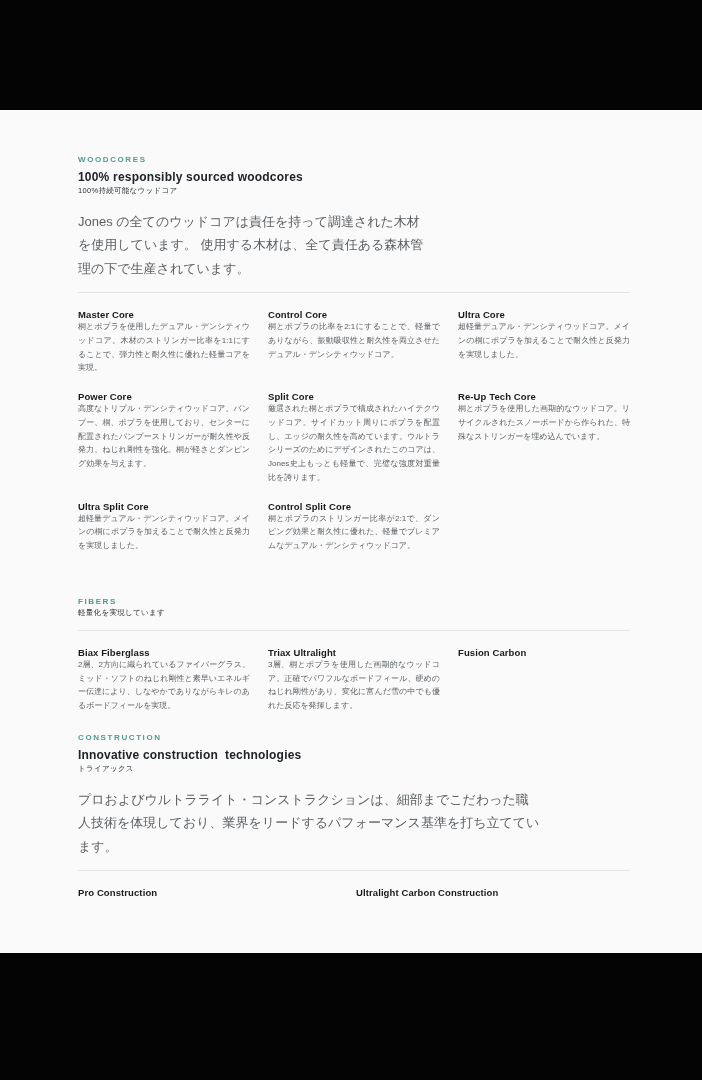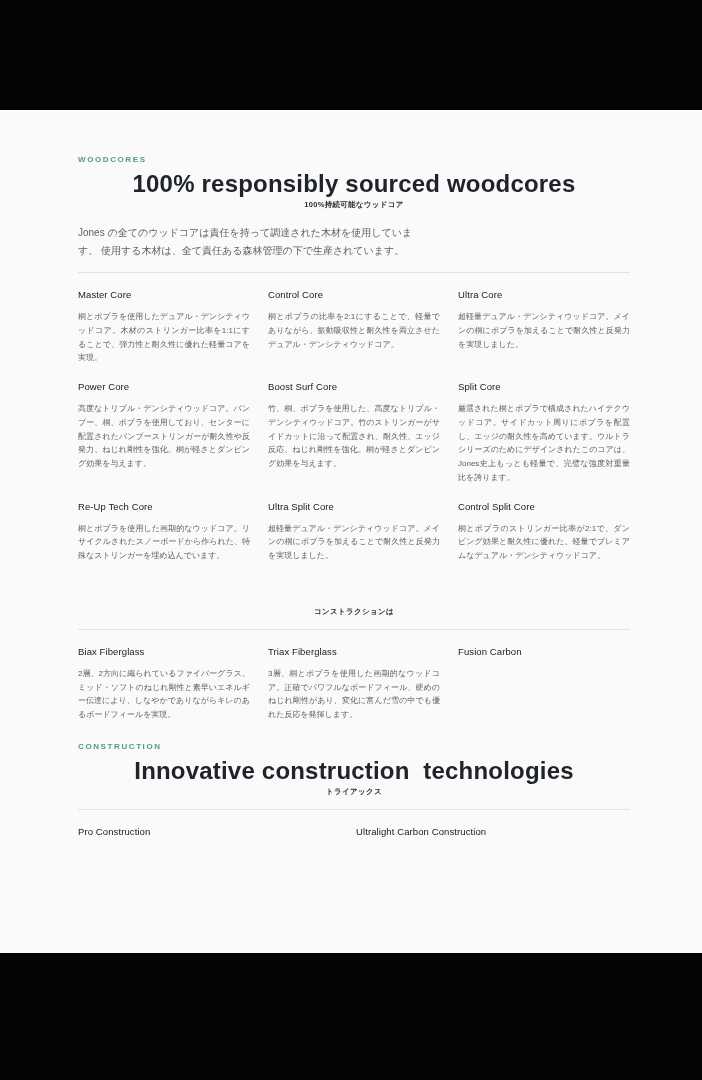--- a/index.html
+++ b/index.html
@@ -26,39 +26,37 @@
   .eyebrow {
     color: var(--accent, #4f9a91);
     font-size: 8px;
     font-weight: 700;
     letter-spacing: 1.6px;
     text-transform: uppercase;
   }
   .sec-title {
     margin-top: 6px;
     color: #20242a;
-    font-size: 24px;
+    font-size: 12px;
     font-weight: 800;
     letter-spacing: 0.2px;
     white-space: pre-wrap;
-    text-align: center;
   }
   .sec-subtitle {
     margin-top: 2px;
     color: #2b2f34;
     font-size: 7.5px;
-    font-weight: 700;
+    font-weight: 400;
     letter-spacing: 0.3px;
-    text-align: center;
   }
   .sec-intro {
     margin-top: 14px;
     max-width: 462px;
     color: #5a5f63;
-    font-size: 10px;
+    font-size: 13px;
     line-height: 1.8;
   }
   .divider {
     border: none;
     border-top: 1px solid #e3e3e3;
     margin-top: 12px;
   }
   .grid-3 {
     display: grid;
     grid-template-columns: repeat(3, 1fr);
@@ -66,25 +64,25 @@
   }
   .grid-2 {
     display: grid;
     grid-template-columns: 252px 1fr;
     column-gap: 26px;
   }
   .item-title {
     margin-top: 16px;
     color: #17191c;
     font-size: 9.5px;
-    font-weight: 400;
+    font-weight: 700;
     letter-spacing: 0.1px;
   }
   .item-body {
-    margin-top: 10px;
+    margin-top: 0;
     color: #5a5f63;
     font-size: 8px;
     line-height: 1.72;
     text-align: justify;
   }
 </style>
 </head>
 <body>
 
 <div class="frame">
@@ -109,64 +107,62 @@
         </div>
         <div>
           <h3 class="item-title">Ultra Core</h3>
           <p class="item-body">超軽量デュアル・デンシティウッドコア。メインの桐にポプラを加えることで耐久性と反発力を実現しました。</p>
         </div>
         <div>
           <h3 class="item-title">Power Core</h3>
           <p class="item-body">高度なトリプル・デンシティウッドコア。バンブー、桐、ポプラを使用しており、センターに配置されたバンブーストリンガーが耐久性や反発力、ねじれ剛性を強化。桐が軽さとダンピング効果を与えます。</p>
         </div>
         <div>
-          <h3 class="item-title">Boost Surf Core</h3>
-          <p class="item-body">竹、桐、ポプラを使用した、高度なトリプル・デンシティウッドコア。竹のストリンガーがサイドカットに沿って配置され、耐久性、エッジ反応、ねじれ剛性を強化。桐が軽さとダンピング効果を与えます。</p>
-        </div>
-        <div>
           <h3 class="item-title">Split Core</h3>
           <p class="item-body">厳選された桐とポプラで構成されたハイテクウッドコア。サイドカット周りにポプラを配置し、エッジの耐久性を高めています。ウルトラシリーズのためにデザインされたこのコアは、Jones史上もっとも軽量で、完璧な強度対重量比を誇ります。</p>
         </div>
         <div>
           <h3 class="item-title">Re-Up Tech Core</h3>
           <p class="item-body">桐とポプラを使用した画期的なウッドコア。リサイクルされたスノーボードから作られた、特殊なストリンガーを埋め込んでいます。</p>
         </div>
         <div>
           <h3 class="item-title">Ultra Split Core</h3>
           <p class="item-body">超軽量デュアル・デンシティウッドコア。メインの桐にポプラを加えることで耐久性と反発力を実現しました。</p>
         </div>
         <div>
           <h3 class="item-title">Control Split Core</h3>
           <p class="item-body">桐とポプラのストリンガー比率が2:1で、ダンピング効果と耐久性に優れた、軽量でプレミアムなデュアル・デンシティウッドコア。</p>
         </div>
       </div>
     </section>
 
     <section class="section gap-lg">
-      <div class="sec-subtitle">コンストラクションは</div>
+      <div class="eyebrow">FIBERS</div>
+      <div class="sec-subtitle">軽量化を実現しています</div>
       <hr class="divider">
       <div class="grid-3">
         <div>
           <h3 class="item-title">Biax Fiberglass</h3>
           <p class="item-body">2層、2方向に織られているファイバーグラス。ミッド・ソフトのねじれ剛性と素早いエネルギー伝達により、しなやかでありながらキレのあるボードフィールを実現。</p>
         </div>
         <div>
-          <h3 class="item-title">Triax Fiberglass</h3>
+          <h3 class="item-title">Triax Ultralight</h3>
           <p class="item-body">3層、桐とポプラを使用した画期的なウッドコア。正確でパワフルなボードフィール、硬めのねじれ剛性があり、変化に富んだ雪の中でも優れた反応を発揮します。</p>
         </div>
         <div>
           <h3 class="item-title">Fusion Carbon</h3>
         </div>
       </div>
     </section>
 
     <section class="section gap-md">
       <div class="eyebrow">CONSTRUCTION</div>
       <h2 class="sec-title">Innovative construction  technologies</h2>
       <div class="sec-subtitle">トライアックス</div>
+      <p class="sec-intro">プロおよびウルトラライト・コンストラクションは、細部までこだわった職人技術を体現しており、業界をリードするパフォーマンス基準を打ち立てています。</p>
       <hr class="divider">
       <div class="grid-2">
         <div>
           <h3 class="item-title">Pro Construction</h3>
 
         </div>
         <div>
           <h3 class="item-title">Ultralight Carbon Construction</h3>
 
         </div>

